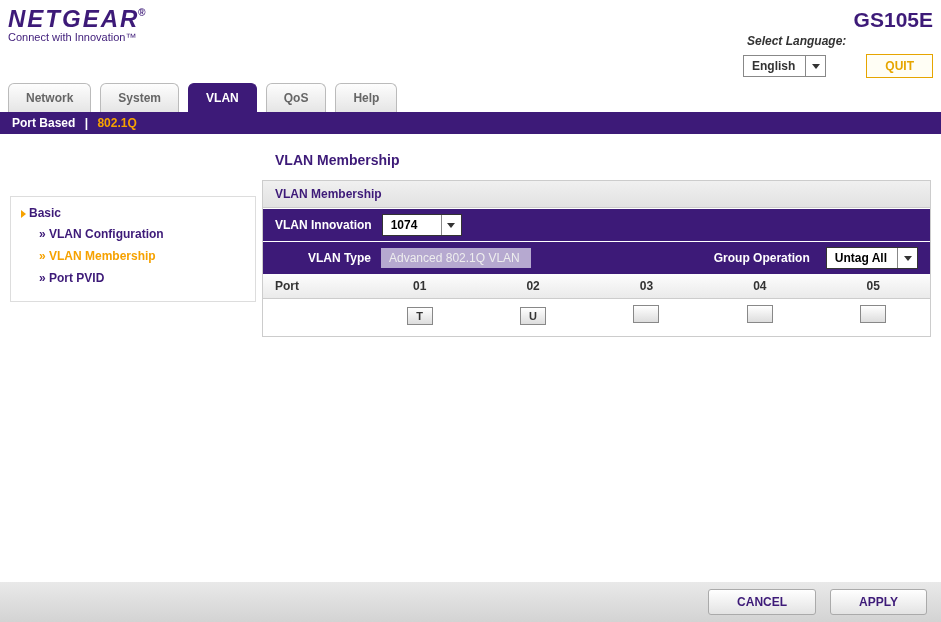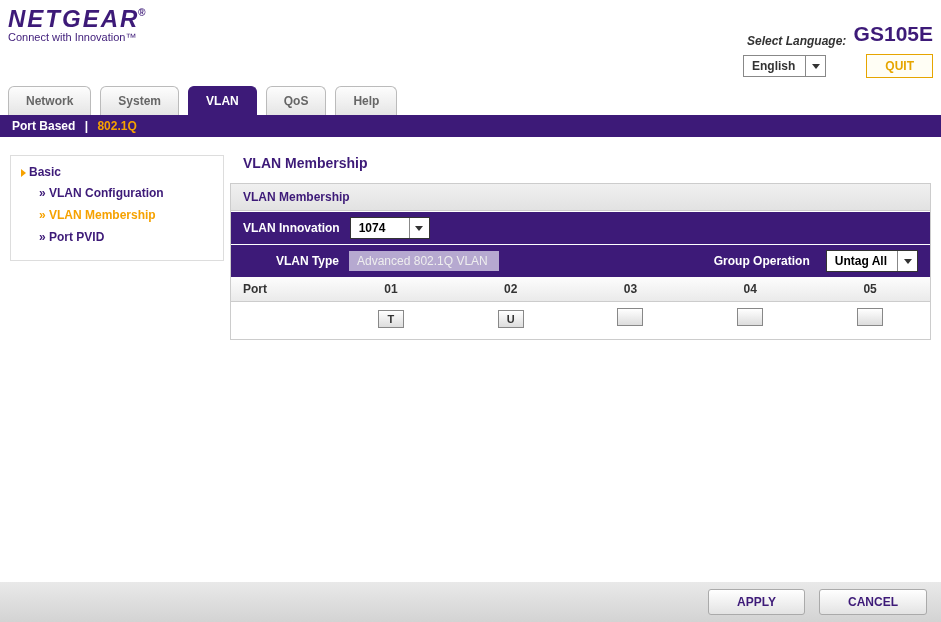--- a/index.html
+++ b/index.html
@@ -3,42 +3,42 @@
 <meta charset="utf-8">
 <style>
 * { margin:0; padding:0; box-sizing:border-box; font-family:Arial,Helvetica,sans-serif; }
 body { width:941px; height:622px; font-size:12px; color:#333; display:flex; flex-direction:column; }
 
 .header { display:flex; justify-content:space-between; align-items:flex-start; padding:5px 8px 0; }
 .logo-block { display:flex; flex-direction:column; }
 .logo { font-size:24px; font-weight:bold; font-style:italic; letter-spacing:2px; color:#3d1a78; position:relative; }
 .logo .dot { position:absolute; top:2px; right:-8px; font-size:10px; }
 .tagline { font-size:11px; color:#3d1a78; margin-top:-2px; }
-.model { font-size:21px; font-weight:bold; color:#3d1a78; margin-top:17px; }
+.model { font-size:21px; font-weight:bold; color:#3d1a78; margin-top:3px; }
 
 .lang-block { position:absolute; top:34px; right:8px; display:flex; flex-direction:column; align-items:flex-start; }
 .lang-label { font-size:12px; font-weight:bold; margin-bottom:6px; margin-left:4px;font-style:italic; }
 .lang-row { display:flex; gap:40px; align-items:center; }
 .select-wrap { display:flex; border:1px solid #888; background:#fff; }
 .select-wrap .val { padding:3px 10px 3px 8px; min-width:58px; font-weight:bold; color:#333; }
 .select-wrap .arrow { border-left:1px solid #888; width:20px; display:flex; align-items:center; justify-content:center; }
 .select-wrap .arrow::after { content:""; border-left:4px solid transparent; border-right:4px solid transparent; border-top:5px solid #333; }
 .quit-btn { border:1px solid #e6a500; border-radius:0; padding:4px 18px; color:#e6a500; font-weight:bold; background:#fffef5; cursor:pointer; }
 
 .tabs { display:flex; gap:9px; padding:0 8px; margin-top:40px; }
 .tab { border:1px solid #bbb; border-bottom:none; border-top-left-radius:6px; border-top-right-radius:6px; padding:7px 17px; color:#666; font-weight:bold; cursor:pointer; background:linear-gradient(#fdfdfd,#e5e5e5); }
 .tab.active { background:#3d1a78; color:#fff; border-color:#3d1a78; }
 
 .subtabs { background:#3d1a78; color:#fff; padding:4px 12px; font-weight:bold; font-size:12px; }
 .subtabs .sep { color:#fff; margin:0 6px; }
 .subtabs .st-active { color:#f6a200; }
 
 .content { display:flex; gap:6px; padding:18px 10px 0 10px; background:#fff; flex:1; }
 
-.sidebar { width:214px; border:1px solid #ddd; padding:6px 10px 12px; align-self:flex-start; }
+.sidebar { width:246px; border:1px solid #ddd; padding:6px 10px 12px; align-self:flex-start;margin-top:44px; }
 .side-top { color:#3d1a78; font-weight:bold; padding:3px 0; cursor:pointer; position:relative; padding-left:8px; }
 .side-top::before { content:""; position:absolute; left:0; top:7px; border-top:4px solid transparent; border-bottom:4px solid transparent; border-left:5px solid #f6a200; }
 .side-sub { color:#3d1a78; font-weight:bold; padding:4px 0 4px 18px; cursor:pointer; }
 .side-sub.active { color:#f6a200; }
 .side-sub::before { content:"» "; }
 
 .main { flex:1; }
 .page-title { color:#3d1a78; font-weight:bold; font-size:14px; margin-bottom:12px; padding-left:13px; }
 .panel { border:1px solid #ccc; background:#fff; }
 .panel-head { background:linear-gradient(#f0f0f0,#e2e2e2); color:#3d1a78; font-weight:bold; padding:6px 12px; border-bottom:1px solid #ccc; }
@@ -145,15 +145,15 @@
               <td><span class="state-btn"></span></td>
               <td><span class="state-btn"></span></td>
             </tr>
           </tbody>
       </table>
     </div>
   </div>
 </div>
 
 <div class="footer">
+  <div class="fbtn">CANCEL</div>
   <div class="fbtn">APPLY</div>
-  <div class="fbtn">CANCEL</div>
 </div>
 
 </body></html>

